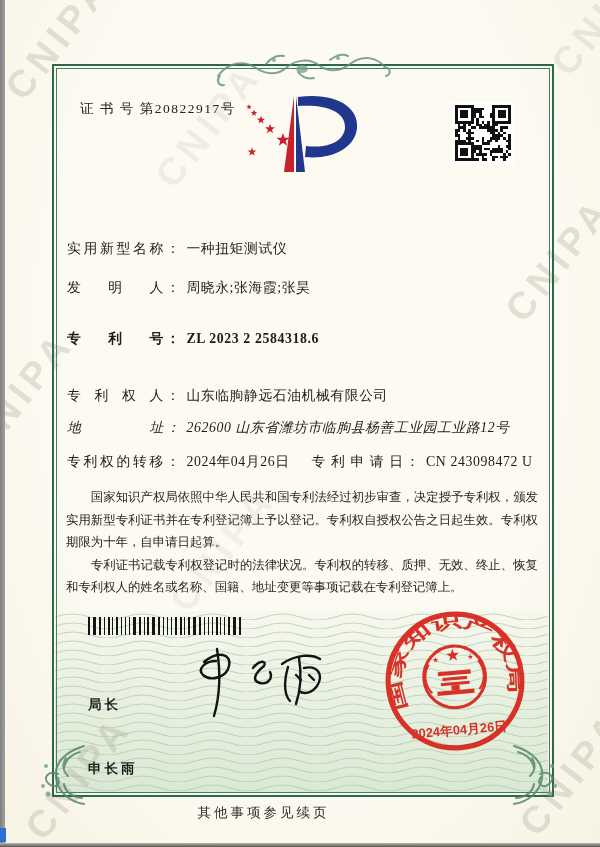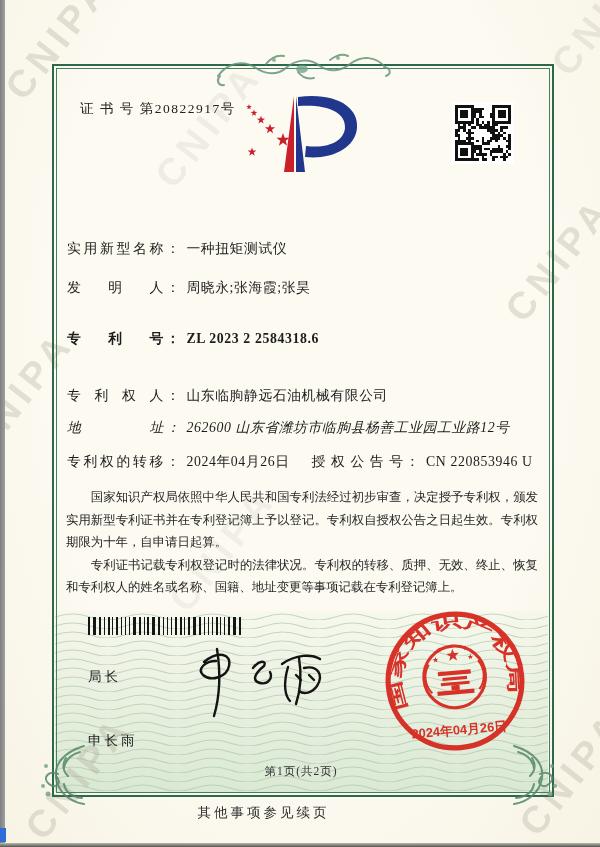--- a/index.html
+++ b/index.html
@@ -49,21 +49,21 @@
 
   .paras{position:absolute;left:66px;top:486px;width:472px;z-index:4;
          font-size:12.4px;line-height:22.5px;text-align:justify;color:#262626;}
   .paras p{margin:0;text-indent:2em;}
 
   .barcode{position:absolute;left:88px;top:617px;width:153px;height:18px;display:flex;
            justify-content:space-between;align-items:stretch;z-index:4;}
   .barcode span{background:#151515;height:100%;}
 
   .signer{position:absolute;left:88px;z-index:4;font-family:"Liberation Sans","DejaVu Sans",sans-serif;
-          font-weight:400;font-size:13.5px;letter-spacing:3px;color:#1d1d1d;}
+          font-weight:700;font-size:13.5px;letter-spacing:3px;color:#1d1d1d;margin-top:28px;}
   .signer-title{top:668px;}
   .signer-name{top:732px;}
   .sig{position:absolute;left:178px;top:646px;width:150px;height:74px;z-index:5;}
 
   .seal{position:absolute;left:383px;top:609px;width:144px;height:144px;z-index:6;
         transform:rotate(-5deg);opacity:.93;}
 
   .page-num{position:absolute;left:52px;top:764px;width:498px;text-align:center;font-size:11.5px;
             letter-spacing:1px;color:#333;z-index:4;}
   .note{position:absolute;left:0;top:804px;width:527px;text-align:center;font-size:13.5px;
@@ -182,21 +182,21 @@
   <div class="frow r3">
     <span class="lbl">专利号</span><span class="cln">：</span><span class="val">ZL 2023 2 2584318.6</span>
   </div>
   <div class="frow r5">
     <span class="lbl">专利权人</span><span class="cln">：</span><span class="val">山东临朐静远石油机械有限公司</span>
   </div>
   <div class="frow r6">
     <span class="lbl">地址</span><span class="cln">：</span><span class="val">262600 山东省潍坊市临朐县杨善工业园工业路12号</span>
   </div>
   <div class="frow r7">
-    <span class="lbl">专利权的转移</span><span class="cln">：</span><span class="val">2024年04月26日</span><span class="lbl2">授权公告号</span><span class="cln">：</span><span class="val">CN 220853946 U</span>
+    <span class="lbl">专利权的转移</span><span class="cln">：</span><span class="val">2024年04月26日</span><span class="lbl2">专利申请日</span><span class="cln">：</span><span class="val">CN 243098472 U</span>
   </div>
 
   <div class="paras">
     <p>国家知识产权局依照中华人民共和国专利法经过初步审查，决定授予专利权，颁发实用新型专利证书并在专利登记簿上予以登记。专利权自授权公告之日起生效。专利权期限为十年，自申请日起算。</p>
     <p>专利证书记载专利权登记时的法律状况。专利权的转移、质押、无效、终止、恢复和专利权人的姓名或名称、国籍、地址变更等事项记载在专利登记簿上。</p>
   </div>
 
   <div class="barcode" id="barcode">
       <span style="width: 2px;"></span>
       <span style="width: 3px;"></span>
@@ -270,19 +270,18 @@
       <polygon points="87.00,45.20 87.66,47.09 89.66,47.13 88.07,48.35 88.65,50.27 87.00,49.12 85.35,50.27 85.93,48.35 84.34,47.13 86.34,47.09"></polygon>
       <rect x="54" y="60" width="32" height="4"></rect>
       <rect x="58" y="66" width="24" height="3"></rect>
       <rect x="56" y="71" width="28" height="3"></rect>
       <rect x="66" y="74" width="8" height="5"></rect>
       <rect x="52" y="79" width="36" height="4"></rect>
     </g>
     <text x="70" y="122" text-anchor="middle" font-size="12.5" font-weight="bold" fill="#d7241b" font-family="Liberation Sans, sans-serif">2024年04月26日</text>
   </svg>
 
-  <div class="page-num">第1页(共2页)</div>
   <div class="note">其他事项参见续页</div>
 
   <div class="edge-left"></div>
   <div class="edge-bottom"></div>
   <div class="edge-blue"></div>
 </div>
 
 </body></html>

